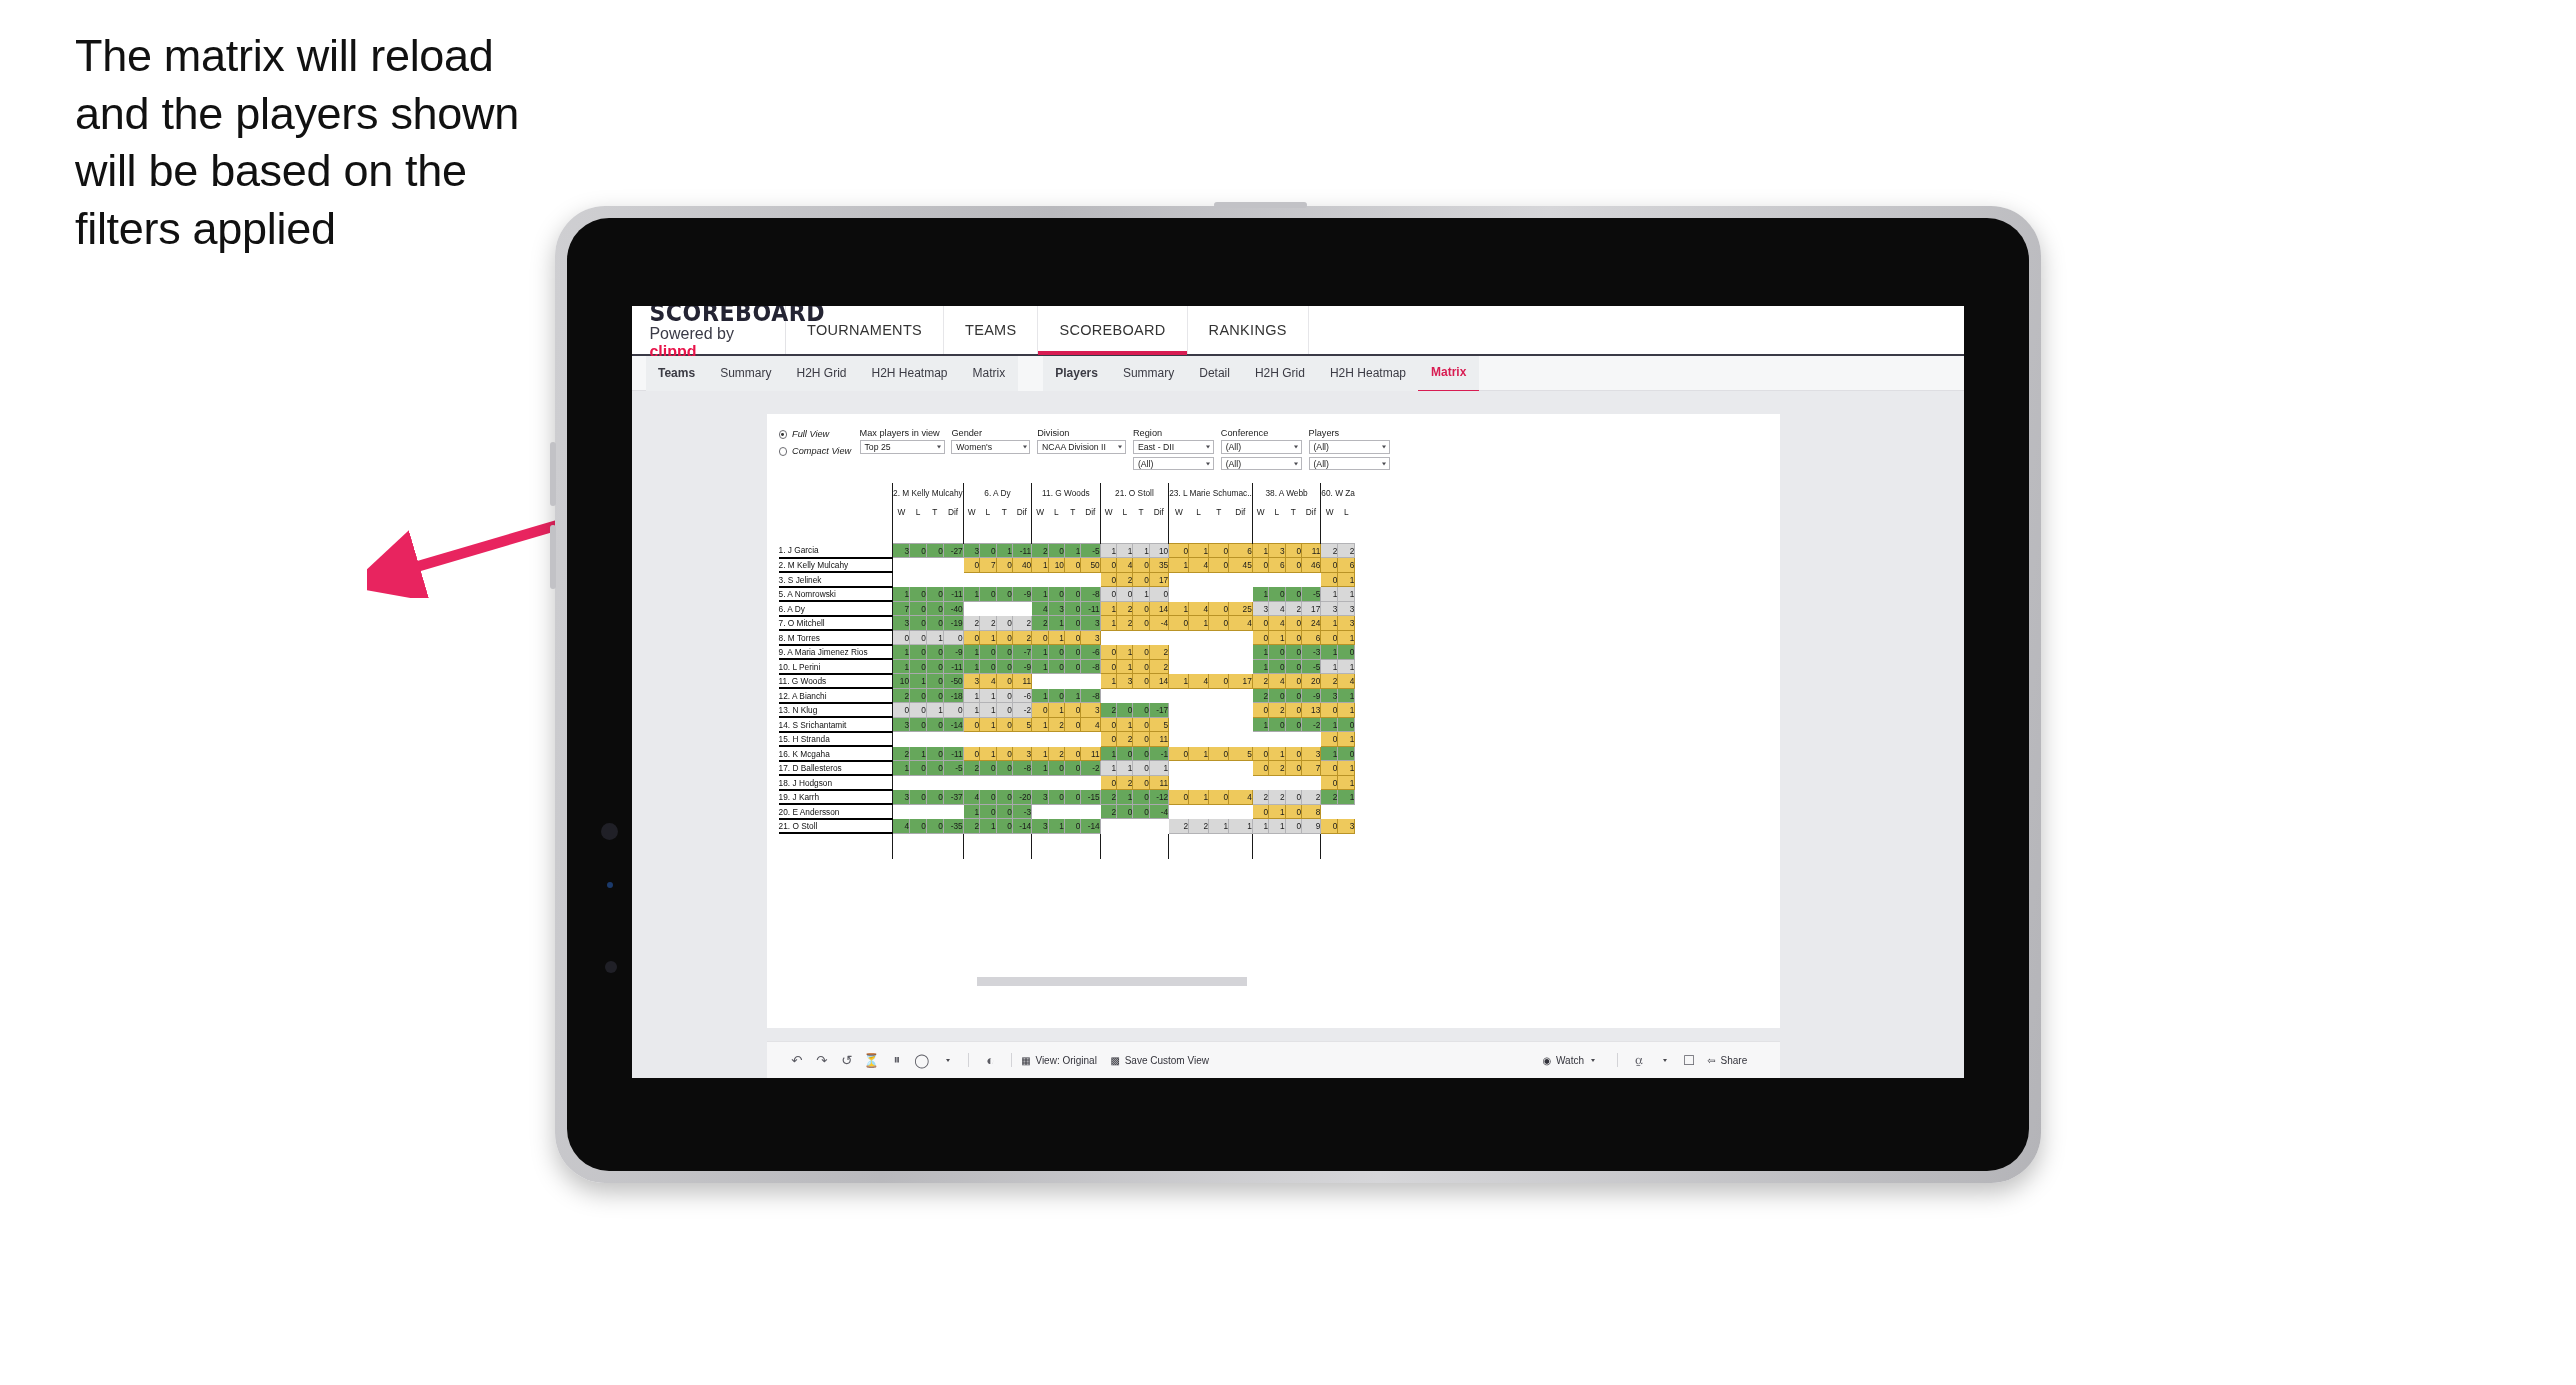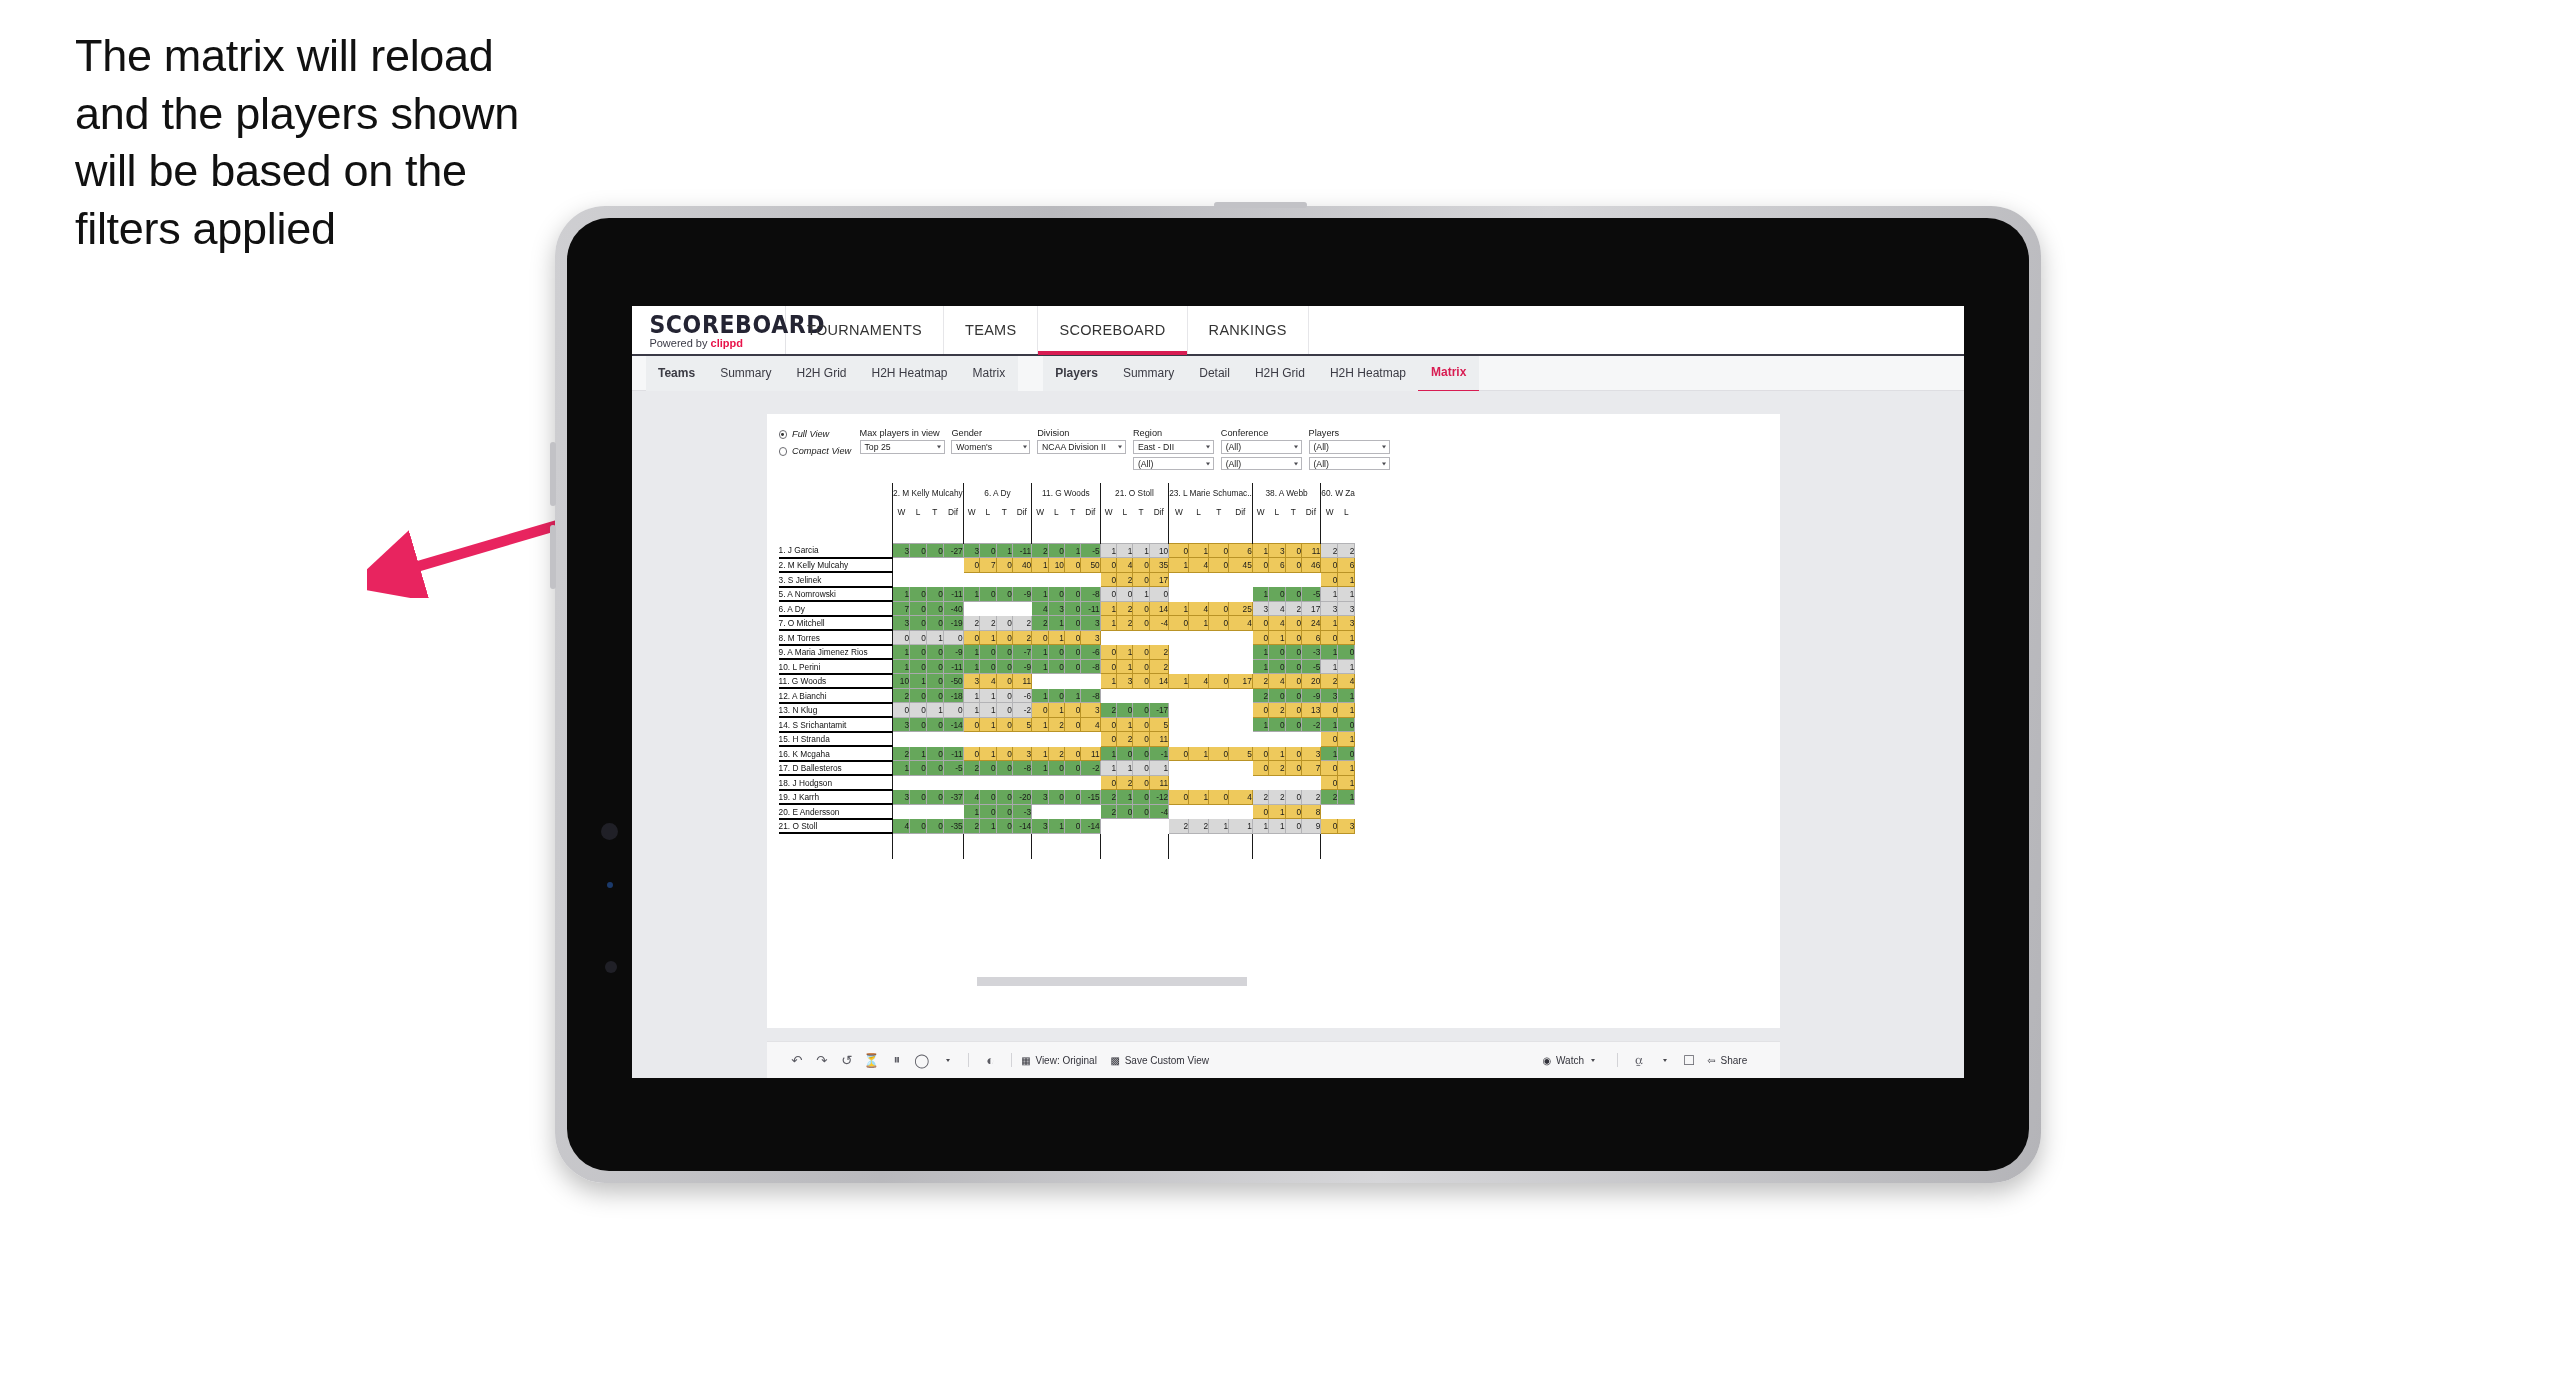--- a/index.html
+++ b/index.html
@@ -47,21 +47,21 @@
   }
   
   #topnav {
     height: 50px; background:#ffffff; display:flex; align-items:stretch;
     border-bottom: 2.9px solid #3a3a46;
   }
   #brand { width:154px; display:flex; flex-direction:column; justify-content:center;
            padding-left:17.4px; border-right:1px solid #e3e3e6; }
   #brand-title { font-size:22px; font-weight:bold; letter-spacing:0.6px; color:#242433;
                  font-family:"DejaVu Sans", sans-serif; transform: scaleY(1.12); transform-origin: left top;}
-  #brand-sub { font-size:11px; color:#3a3a46; margin-top:1px; }
+  #brand-sub { font-size:16px; color:#3a3a46; margin-top:1px; }
   #brand-sub .clippd { color:#e8134a; font-weight:bold; }
   .topnav-item {
     display:flex; align-items:center; padding:16px 21px; font-size:14.5px; color:#333;
     border-right:1px solid #e6e6e9; position:relative; letter-spacing:0.3px;
   }
   .topnav-item.active::after {
     content:""; position:absolute; left:0; right:0; bottom:-1px; height:3.9px; background:#d81c52;
   }
   
   #subnav {

